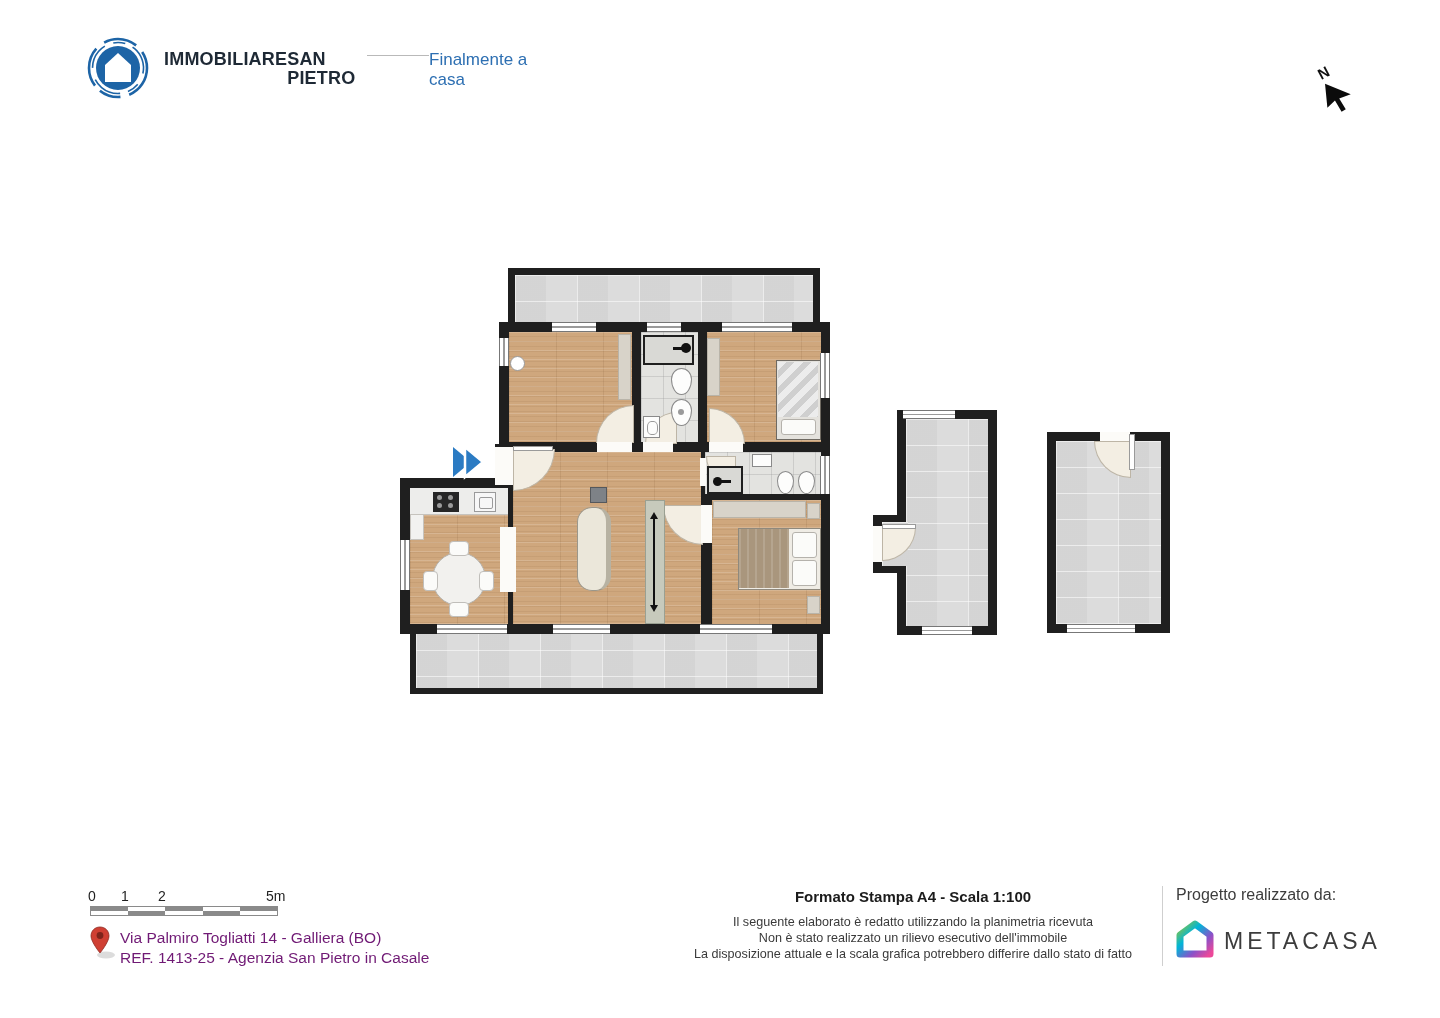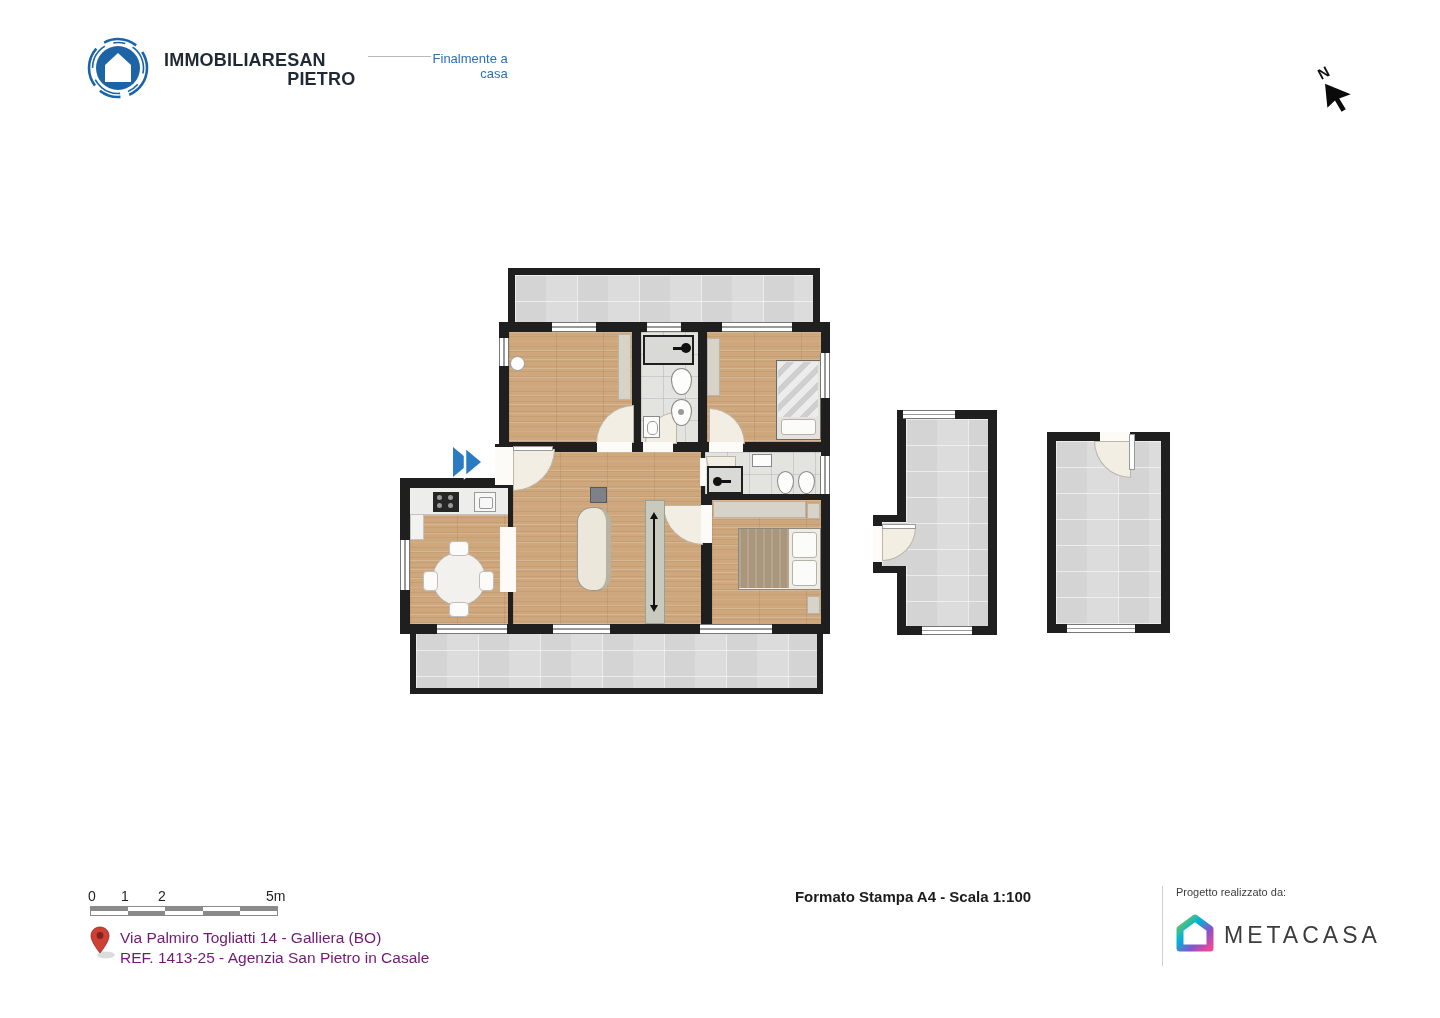--- a/index.html
+++ b/index.html
@@ -8,21 +8,21 @@
     background:#ffffff;
     font-family:"Liberation Sans", sans-serif;
     color:#222;
   }
   .abs{position:absolute;}
   
   .brand{left:84px;top:32px;width:300px;height:76px;display:flex;align-items:center;gap:12px;}
   .brand-text{display:flex;}
   .brand-line{font-weight:bold;font-size:18px;line-height:19px;letter-spacing:.2px;color:#1e2935;}
   .brand-divider{width:88px;height:1px;background:#b9b9b9;margin:5px 0 4px 0;}
-  .brand-tagline{font-size:13px;color:#2d6fb2;text-align:right;}
+  .brand-tagline{font-size:17px;color:#2d6fb2;}
   
   .north{left:1312px;top:62px;width:46px;height:58px;}
   .north-n{position:absolute;left:6px;top:2px;font-size:15px;font-weight:bold;color:#111;transform:rotate(-28deg);}
   
   .plan{left:400px;top:260px;width:780px;height:436px;}
   .wall{background:#1f1f1f;}
   .wood{
     background-color:#cfa77d;
     background-image:
       repeating-linear-gradient(180deg, rgba(255,255,255,.16) 0 1px, rgba(0,0,0,0) 1px 9px),
@@ -66,21 +66,21 @@
   .scale-row{display:flex;height:4px;}
   .scale-row div{flex:1;}
   .sg{background:#8a8a8a;} .sw{background:#ffffff;}
   .address{left:120px;top:928px;font-size:15.5px;line-height:19.5px;color:#701a75;}
   .pin{left:89px;top:925px;}
   .footer-right{right:292px;top:888px;width:470px;text-align:center;}
   .print-title{font-size:15px;font-weight:bold;color:#1b1b1b;}
   .disclaimer{margin-top:9px;font-size:12.6px;line-height:16px;color:#3a3a3a;}
   .footer-divider{left:1162px;top:886px;width:1px;height:80px;background:#cfcfcf;}
   .credit{left:1176px;top:886px;width:240px;}
-  .credit-label{font-size:11px;color:#3d3d3d;}
+  .credit-label{font-size:16px;color:#3d3d3d;}
   .credit-row{display:flex;align-items:center;gap:10px;margin-top:16px;}
   .credit-brand{font-size:23px;letter-spacing:4px;color:#3c3c3c;font-weight:400;}
 </style>
 </head>
 <body>
 
 <div class="abs brand">
   <span>
     <svg width="68" height="68" viewBox="0 0 68 68">
       <g fill="none" stroke="#1d64a6">
@@ -274,20 +274,25 @@
     <circle cx="11" cy="10.5" r="3.4" fill="#7e241c"></circle>
   </svg>
 </span>
 <div class="abs address">
   <div>Via Palmiro Togliatti 14 - Galliera (BO)</div>
   <div>REF. 1413-25 - Agenzia San Pietro in Casale</div>
 </div>
 
 <div class="abs footer-right">
   <div class="print-title">Formato Stampa A4 - Scala 1:100</div>
+  <div class="disclaimer">
+    <div>Il seguente elaborato è redatto utilizzando la planimetria ricevuta</div>
+    <div>Non è stato realizzato un rilievo esecutivo dell'immobile</div>
+    <div>La disposizione attuale e la scala grafica potrebbero differire dallo stato di fatto</div>
+  </div>
 </div>
 
 <div class="abs footer-divider"></div>
 
 <div class="abs credit">
   <div class="credit-label">Progetto realizzato da:</div>
   <div class="credit-row">
     <span>
       <svg width="38" height="38" viewBox="0 0 38 38">
         <defs>

